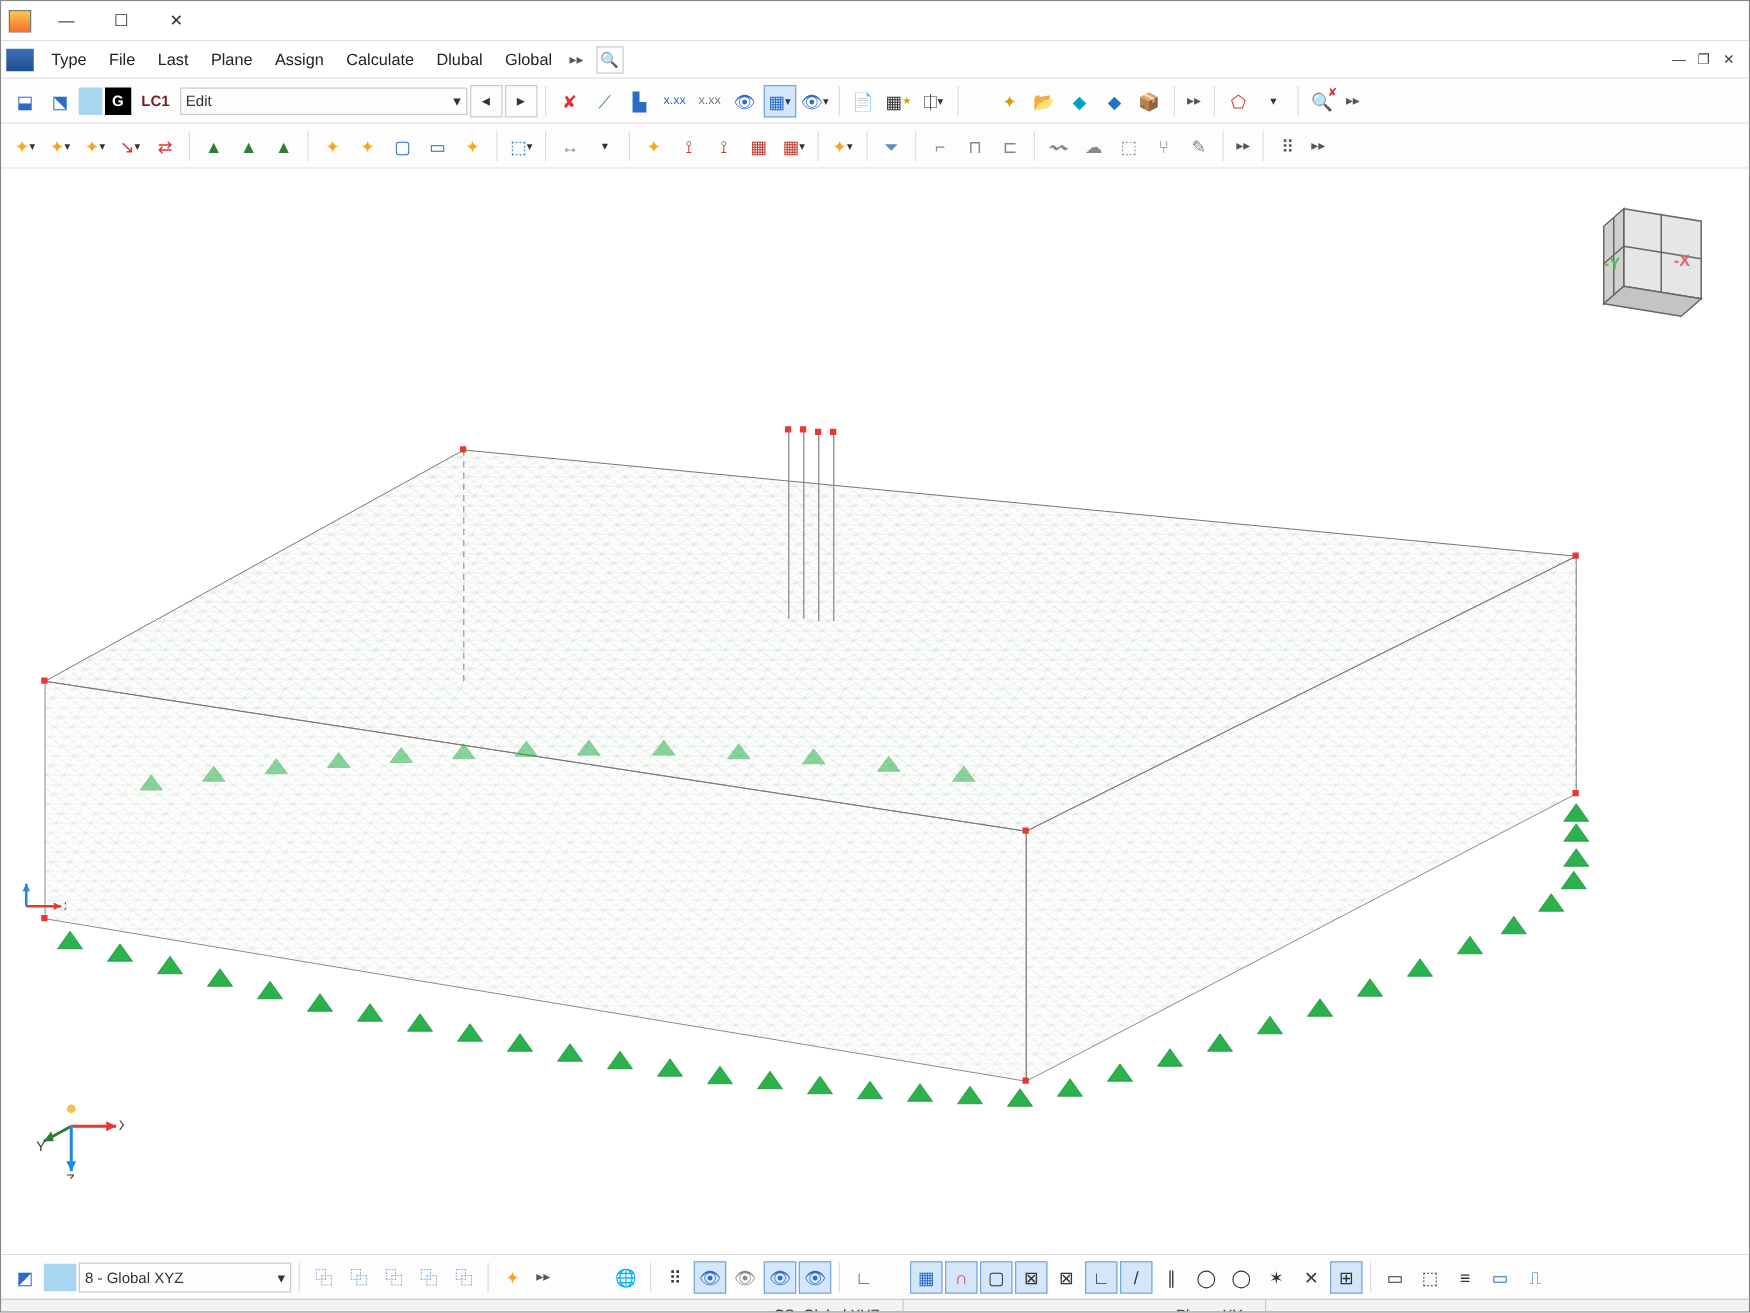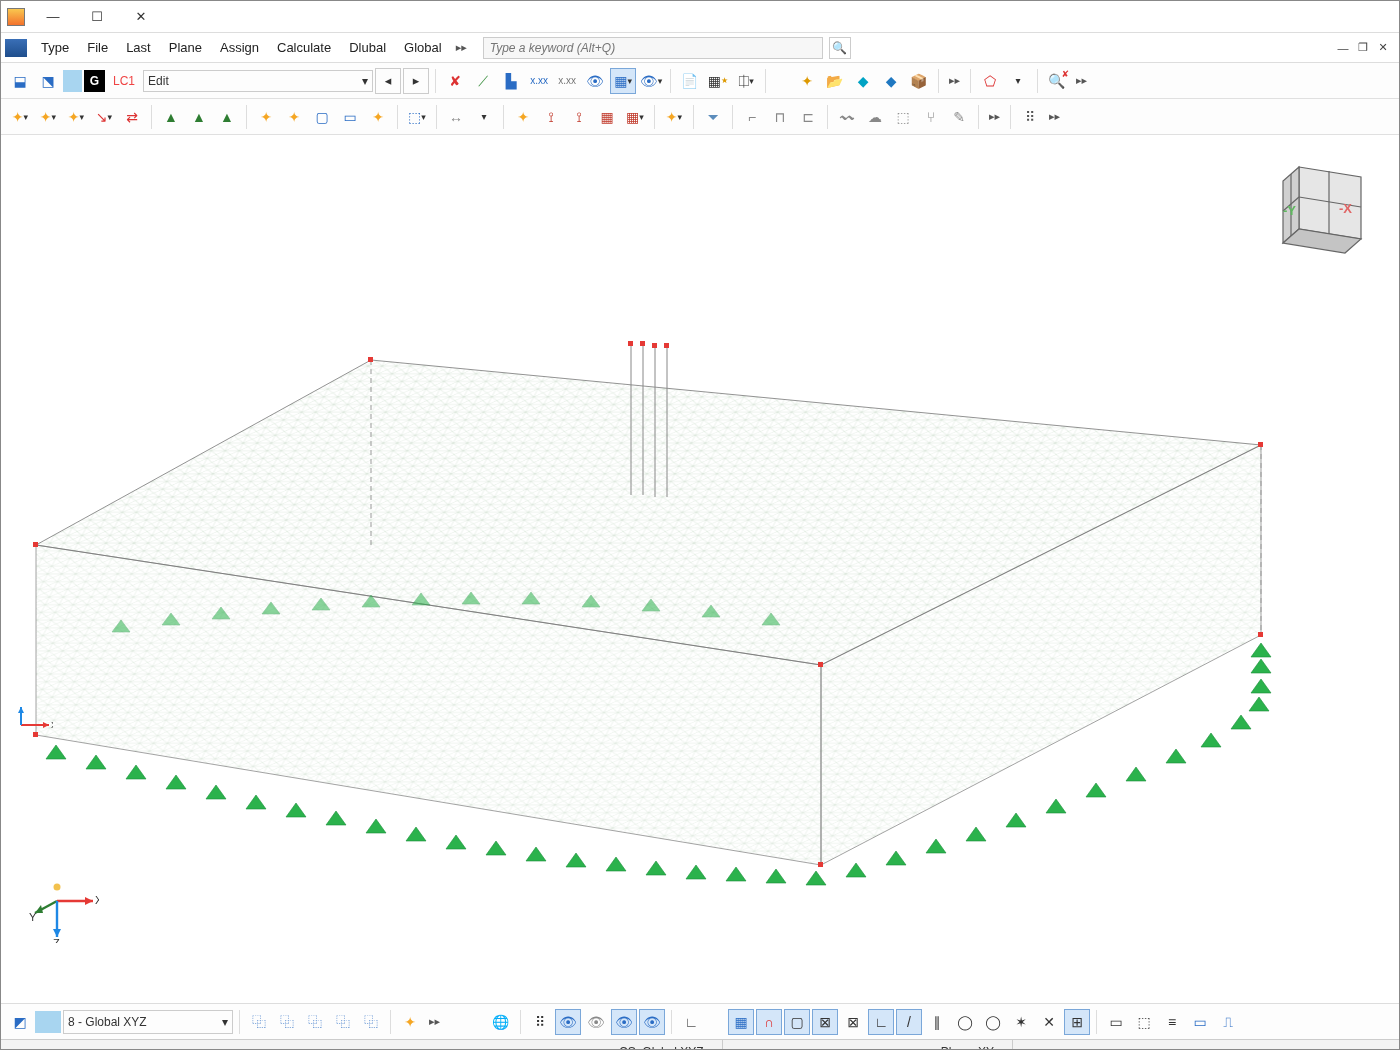--- a/index.html
+++ b/index.html
@@ -51,42 +51,39 @@
   <div class="mlogo"></div>
   <div class="mitem">Type</div>
   <div class="mitem">File</div>
   <div class="mitem">Last</div>
   <div class="mitem">Plane</div>
   <div class="mitem">Assign</div>
   <div class="mitem">Calculate</div>
   <div class="mitem">Dlubal</div>
   <div class="mitem">Global</div>
   <div class="overflow">▸▸</div>
-  <div class="msearch">
-    <input placeholder="Type a keyword (Alt+Q)" style="">
-  </div>
   <div class="mfind">🔍</div>
   <div class="spacer"></div>
   <div class="smallwin">
     <div>—</div>
     <div>❐</div>
     <div>✕</div>
   </div>
 </div>
 
 <div class="tbrow">
   <div class="tbtn">
       <span class="ico" style="color:#2a6cc4">⬓</span>
     </div>
   <div class="tbtn">
       <span class="ico" style="color:#2a6cc4">⬔</span>
     </div>
   <div class="lcbox blue">&nbsp;&nbsp;</div>
   <div class="lcbox g">G</div>
-  <div class="lcbox" style="color:#ef4444;font-weight:400">LC1</div>
+  <div class="lcbox" style="color:#7f1d1d;font-weight:700">LC1</div>
   <div class="lcsel">
       <span>Edit</span>
       <span>▾</span>
     </div>
   <div class="tbtn box">◂</div>
   <div class="tbtn box">▸</div>
   <div class="tsep"></div>
   <div class="tbtn">
       <span class="ico" style="color:#d33">✘</span>
     </div>

